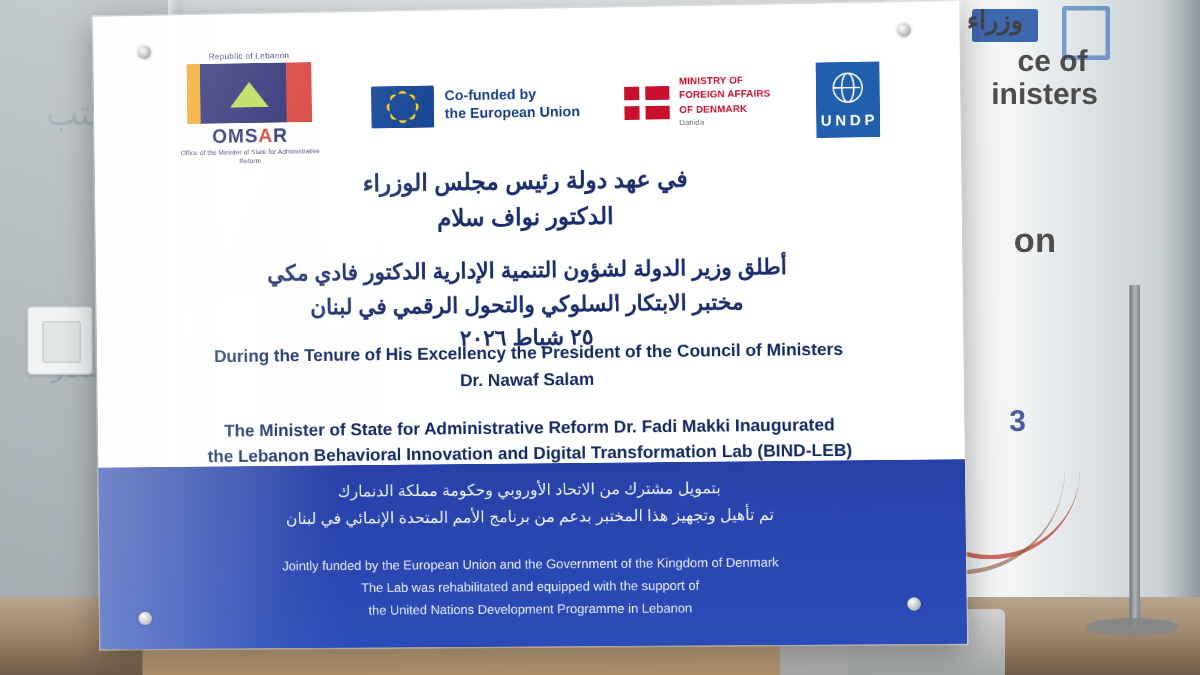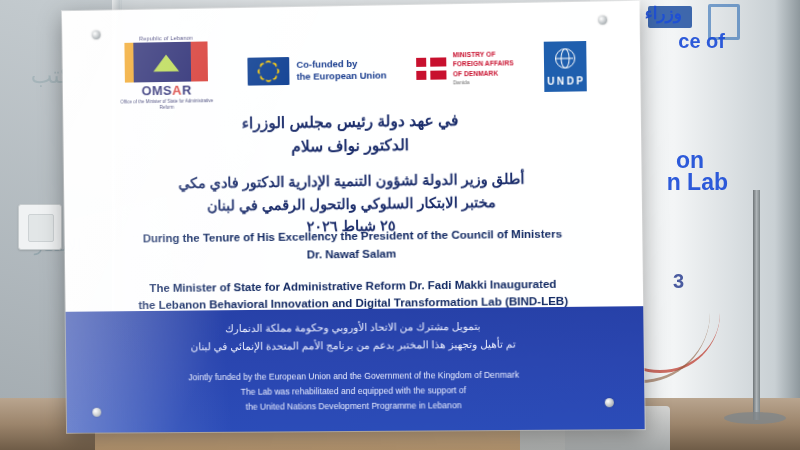--- a/index.html
+++ b/index.html
@@ -86,21 +86,21 @@
 
   
   .bg-right-panel {
     position: absolute;
     right: 0; top: 0;
     width: 210px; height: 450px;
     background: linear-gradient(to right, #eef1f2 0%, #f3f5f6 40%, #c9d0d4 88%, #8e989d 100%);
   }
   .bg-right-text {
     position: absolute;
-    color: #1d4ed8;
+    color: #404040;
     font-weight: bold;
     line-height: 1.12;
     opacity: .92;
   }
   .rt1 { right: 118px; top: 4px;  font-size: 17px; }
   .rt2 { right: 75px; top: 30px;  font-size: 20px; }
   .rt3 { right: 68px; top: 52px;  font-size: 20px; }
   .rt4 { right: 96px; top: 148px; font-size: 23px; }
   .rt5 { right: 72px; top: 170px; font-size: 23px; }
   .rt6 { right: 116px; top: 270px; font-size: 20px; color:#3c4f99; }
@@ -455,22 +455,22 @@
   <div class="bg-arabic-wall">مكتب</div>
   <div class="bg-arabic-wall2">الابتكار</div>
   <div class="switch-plate"></div>
 
   <div class="bg-right-panel">
     <div class="bg-logo-box"></div>
     <div class="bg-undp-mark"></div>
   </div>
   <div class="bg-right-text rt1">وزراء</div>
   <div class="bg-right-text rt2">ce of</div>
+  <div class="bg-right-text rt3">inisters</div>
   <div class="bg-right-text rt4">on</div>
-  <div class="bg-right-text rt5">n Lab</div>
   <div class="bg-right-text rt6">3</div>
 
   <div class="floor"></div>
   <div class="floor-strip"></div>
   <div class="chair"></div>
   <div class="cable"></div>
   <div class="cable2"></div>
   <div class="pole"></div>
   <div class="pole-base"></div>
 

